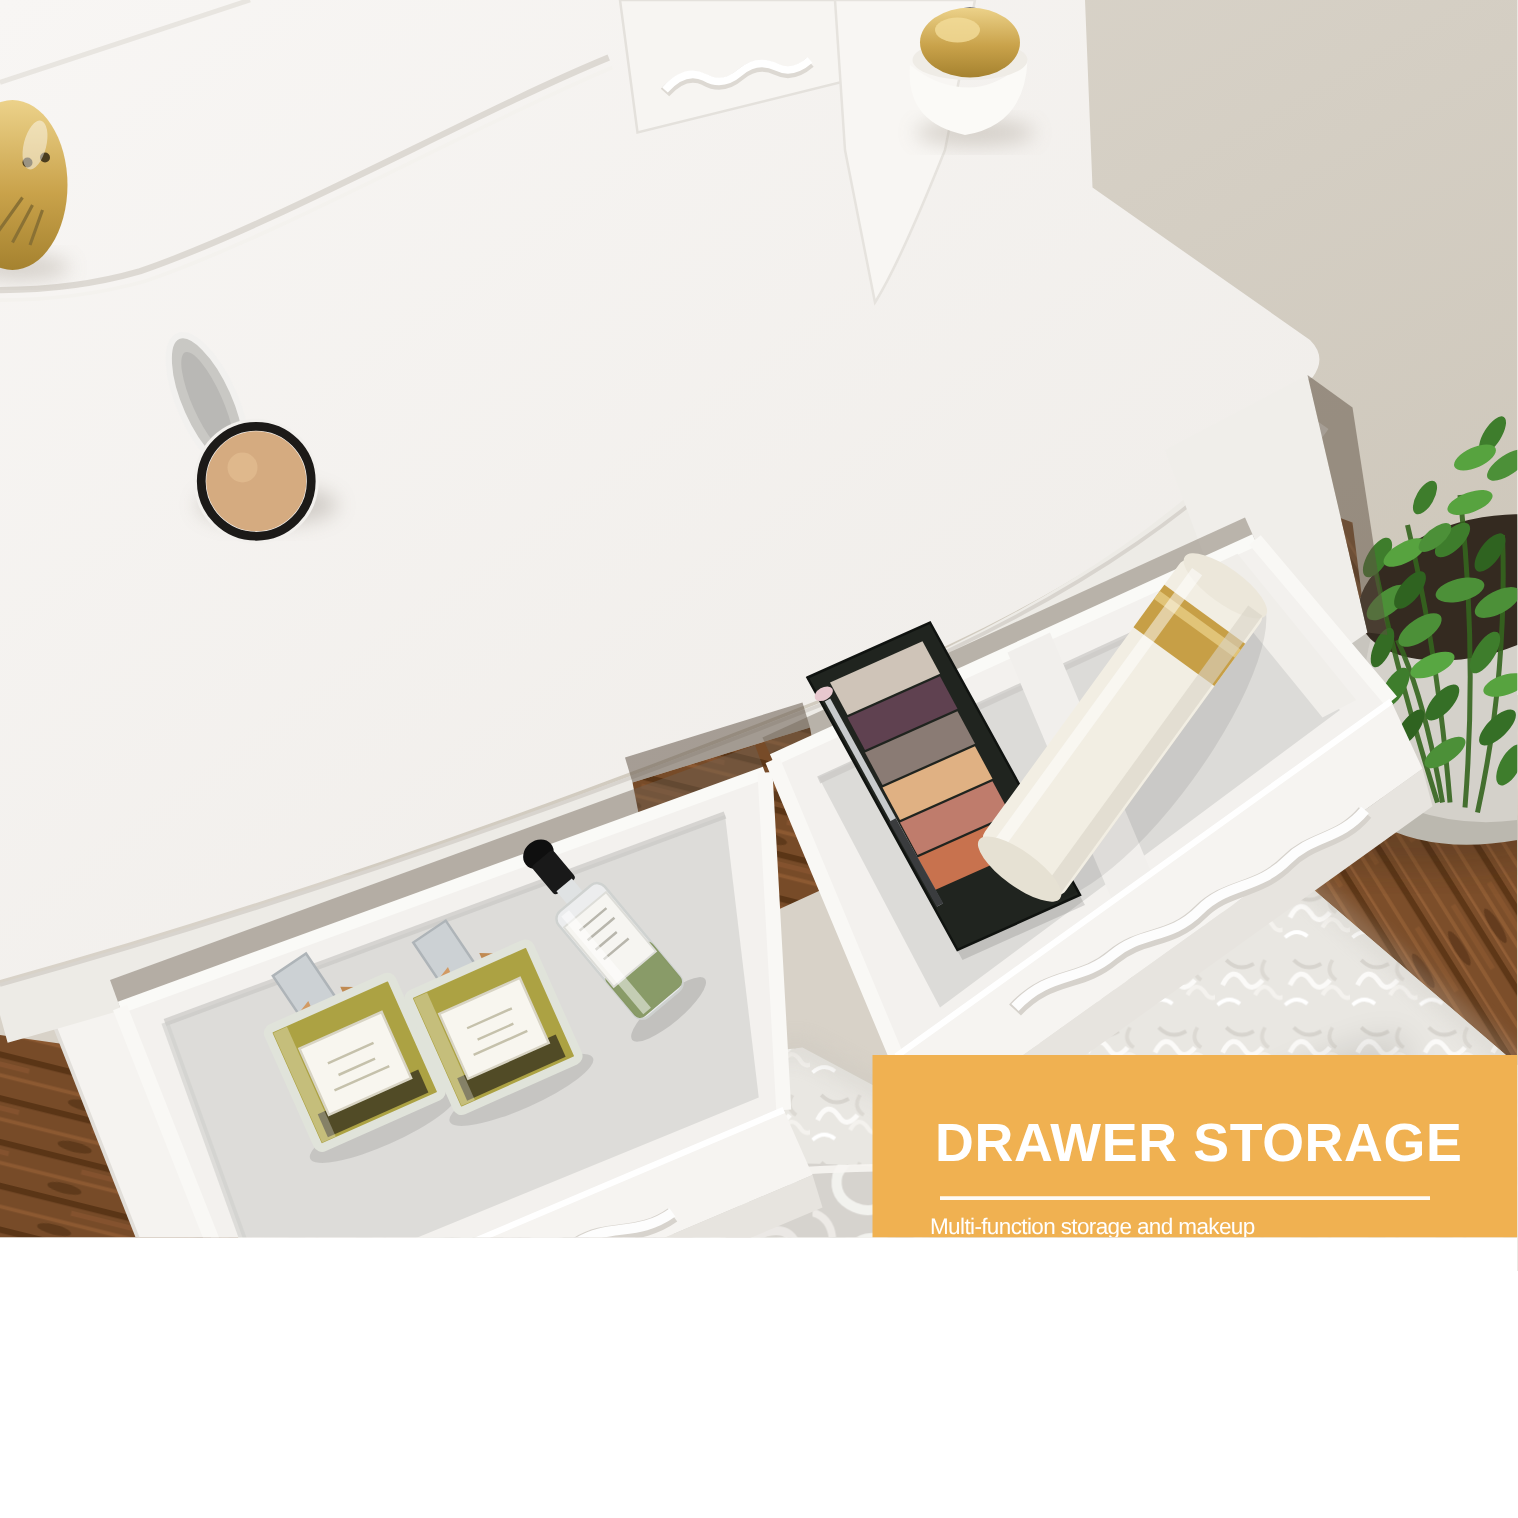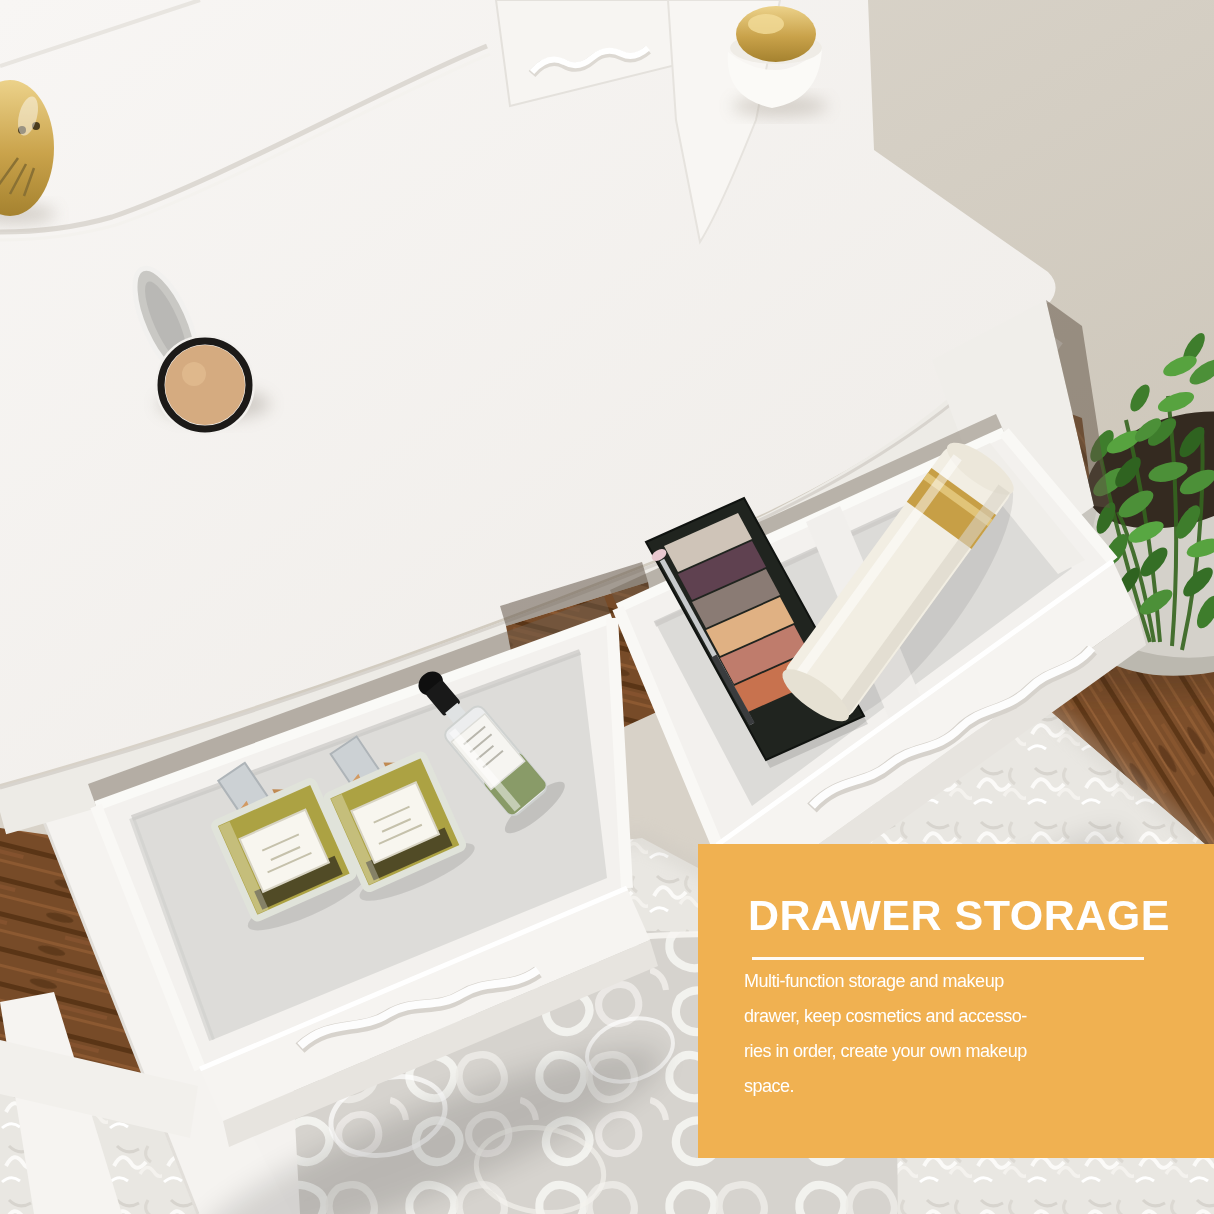--- a/index.html
+++ b/index.html
@@ -1,16 +1,16 @@
 <!DOCTYPE html>
 <html><head>
 <meta charset="utf-8">
 <style>
   html,body{margin:0;padding:0;background:#ffffff}
-  .stage{position:relative;width:1214px;height:1214px;overflow:hidden;
+  .stage{position:relative;width:1214px;height:990px;overflow:hidden;
          font-family:"Liberation Sans",sans-serif;background:#d8d2c8}
   .stage svg{position:absolute;left:0;top:0;display:block}
   .info-panel{position:absolute;left:698px;top:844px;width:516px;height:314px;
               background:#f0b151;color:#ffffff}
   .info-title{position:absolute;left:50px;top:50px;font-size:43px;font-weight:700;
               letter-spacing:.5px;line-height:1;white-space:nowrap}
   .info-divider{position:absolute;left:54px;top:113px;width:392px;height:3px;
                 background:#ffffff;opacity:.95}
   .info-body{position:absolute;left:46px;top:120px;width:430px;font-size:18px;
              line-height:35px;letter-spacing:-.5px;white-space:pre-line}

